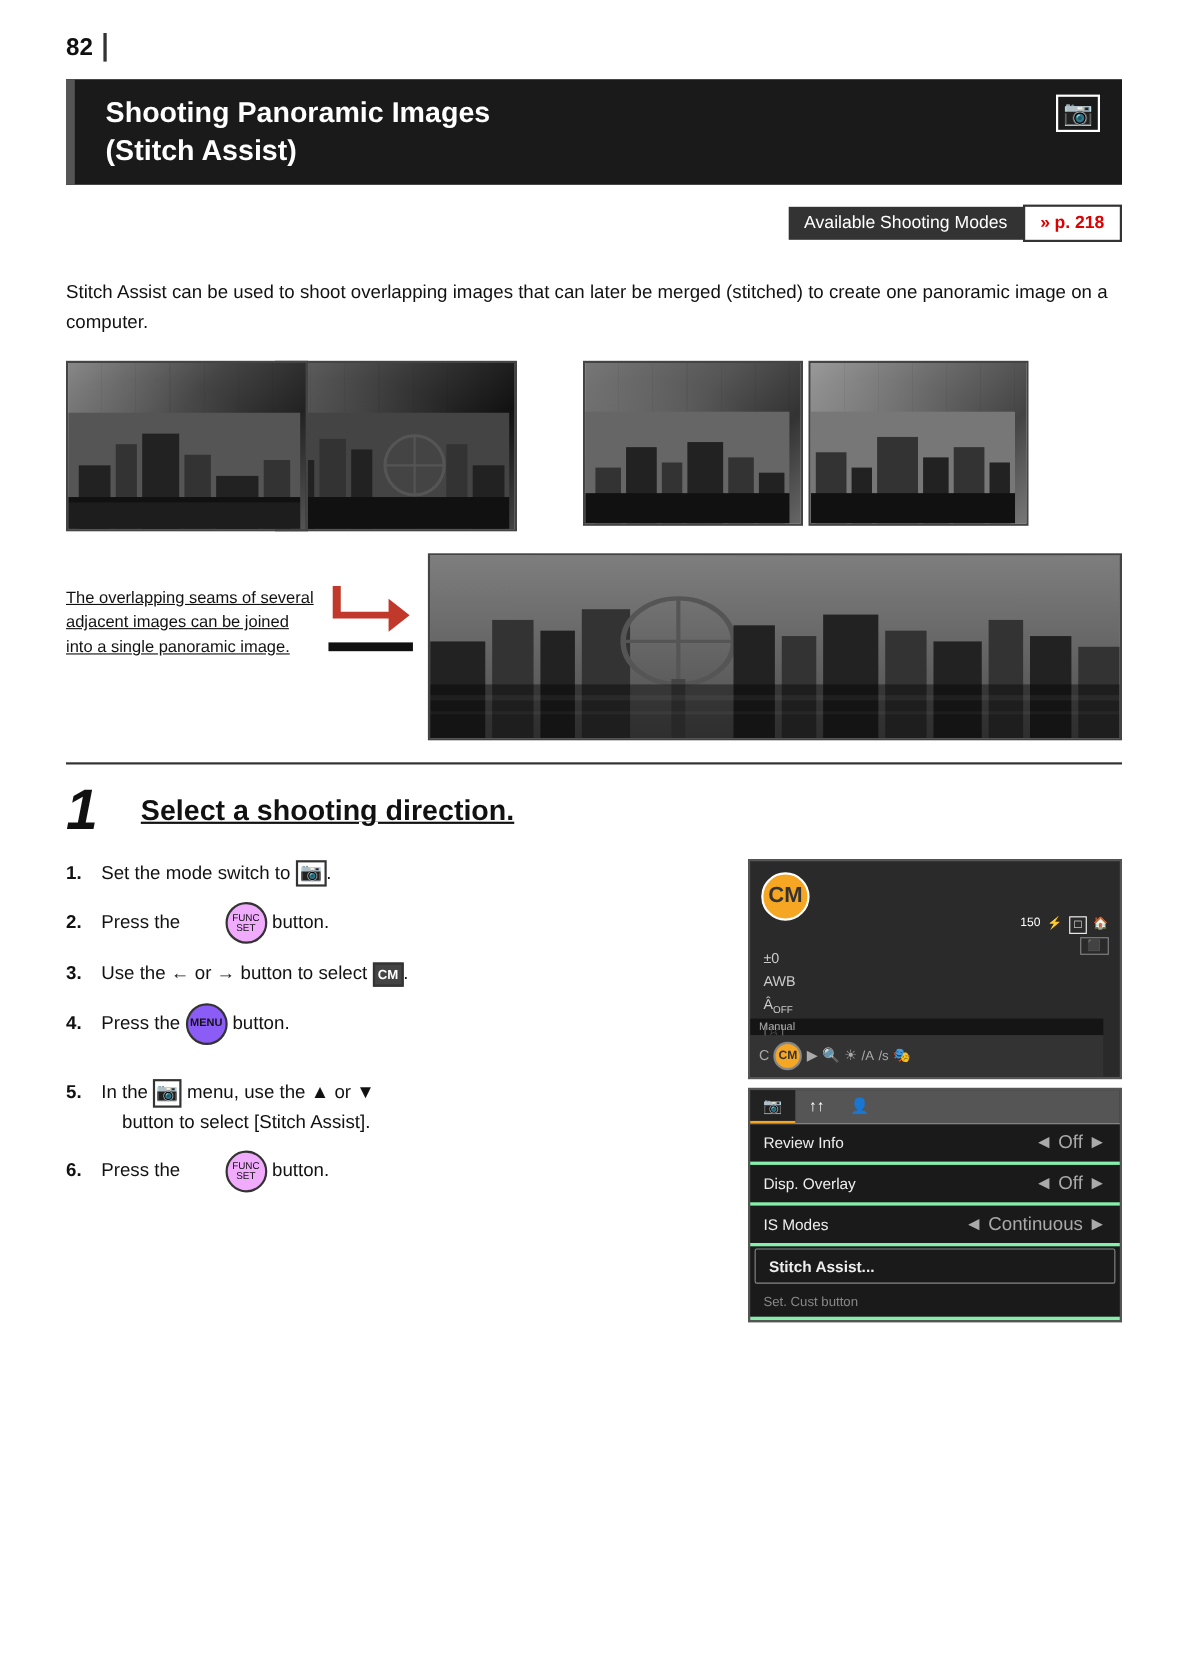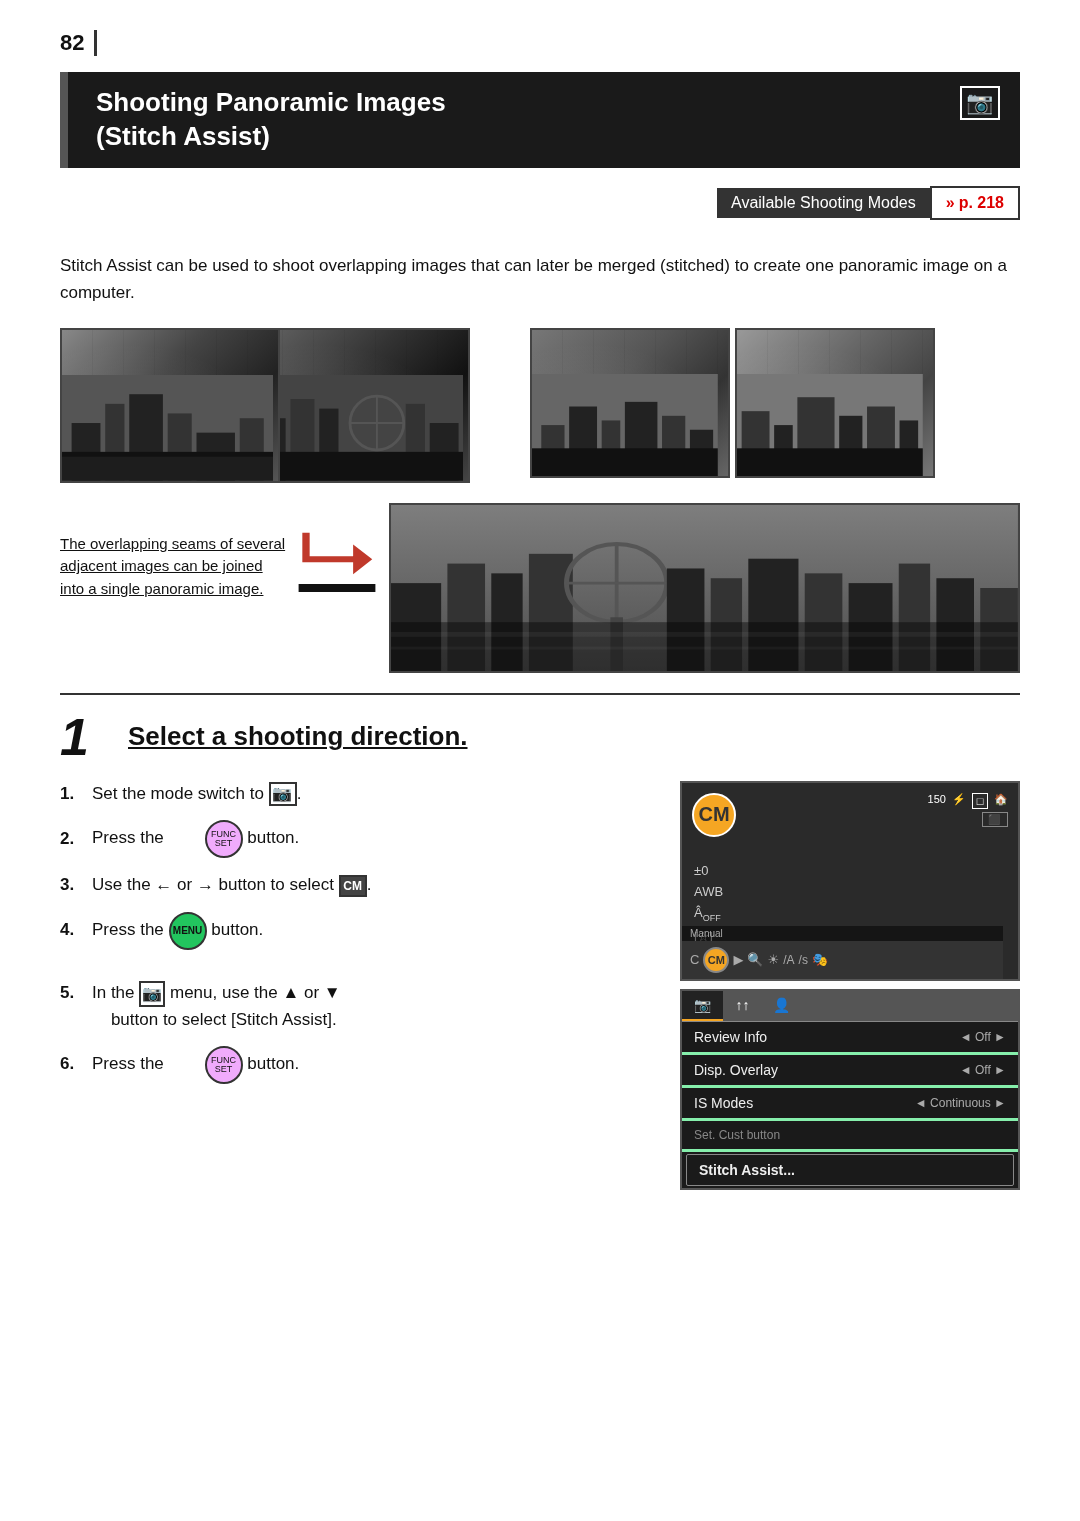--- a/index.html
+++ b/index.html
@@ -244,21 +244,21 @@
       display: inline-flex;
       align-items: center;
       justify-content: center;
       width: 38px;
       height: 38px;
       border-radius: 50%;
       border: 2px solid #333;
       font-size: 11px;
       font-weight: bold;
       vertical-align: middle;
-      background: #22c55e;
+      background: #8b5cf6;
     }
     .camera-mode-box {
       display: inline-flex;
       align-items: center;
       justify-content: center;
       width: 28px;
       height: 24px;
       border: 2px solid #333;
       font-size: 16px;
       vertical-align: middle;
@@ -348,21 +348,21 @@
       color: #eee;
     }
     .cam-menu-row.stitch {
       background: #1a1a1a;
       border: 1px solid #888;
       margin: 2px 4px;
       border-radius: 2px;
     }
     .cam-menu-value {
       color: #aaa;
-      font-size: 12px;
+      font-size: 17px;
     }
   </style>
 </head>
 <body>
 
 <div>
   <span style="font-size:22px;font-weight:bold;display:inline-block;padding-right:10px;border-right:3px solid #333;margin-bottom:16px;">82</span>
 </div>
 
 <div class="section-header">
@@ -538,21 +538,21 @@
 
       <div class="cam-screen-top">
 
         <div style="display:flex;justify-content:space-between;align-items:flex-start;margin-bottom:6px;">
           <div>
             <div class="cm-badge">
                 <span>CM</span>
               </div>
           </div>
           <div style="display:flex;flex-direction:column;align-items:flex-end;gap:3px;">
-            <div style="display:flex;gap:6px;font-size:11px;color:#fff;">
+            <div style="display:flex;gap:6px;font-size:11px;color:#fff;margin-top:40px;">
               <span>150</span>
               <span>⚡</span>
               <span style="border:1px solid #fff;padding:1px 4px;">□</span>
               <span>🏠</span>
             </div>
             <div style="font-size:10px;color:#aaa;border:1px solid #888;padding:1px 6px;">⬛</div>
           </div>
         </div>
 
         <div style="position:absolute;left:12px;top:80px;display:flex;flex-direction:column;gap:6px;color:#ccc;font-size:13px;">
@@ -592,22 +592,22 @@
           <span class="cam-menu-value">◄ Off ►</span>
         </div>
         <div class="cam-menu-row">
           <span>Disp. Overlay</span>
           <span class="cam-menu-value">◄ Off ►</span>
         </div>
         <div class="cam-menu-row">
           <span>IS Modes</span>
           <span class="cam-menu-value">◄ Continuous ►</span>
         </div>
+        <div class="cam-menu-row stitch">
+          <span style="font-weight:bold;">Stitch Assist...</span>
+        </div>
         <div class="cam-menu-row">
           <span style="font-size:12px;color:#888;">Set. Cust button</span>
         </div>
-        <div class="cam-menu-row stitch">
-          <span style="font-weight:bold;">Stitch Assist...</span>
-        </div>
       </div>
     </div>
   </div>
 </div>
 
 </body></html>

